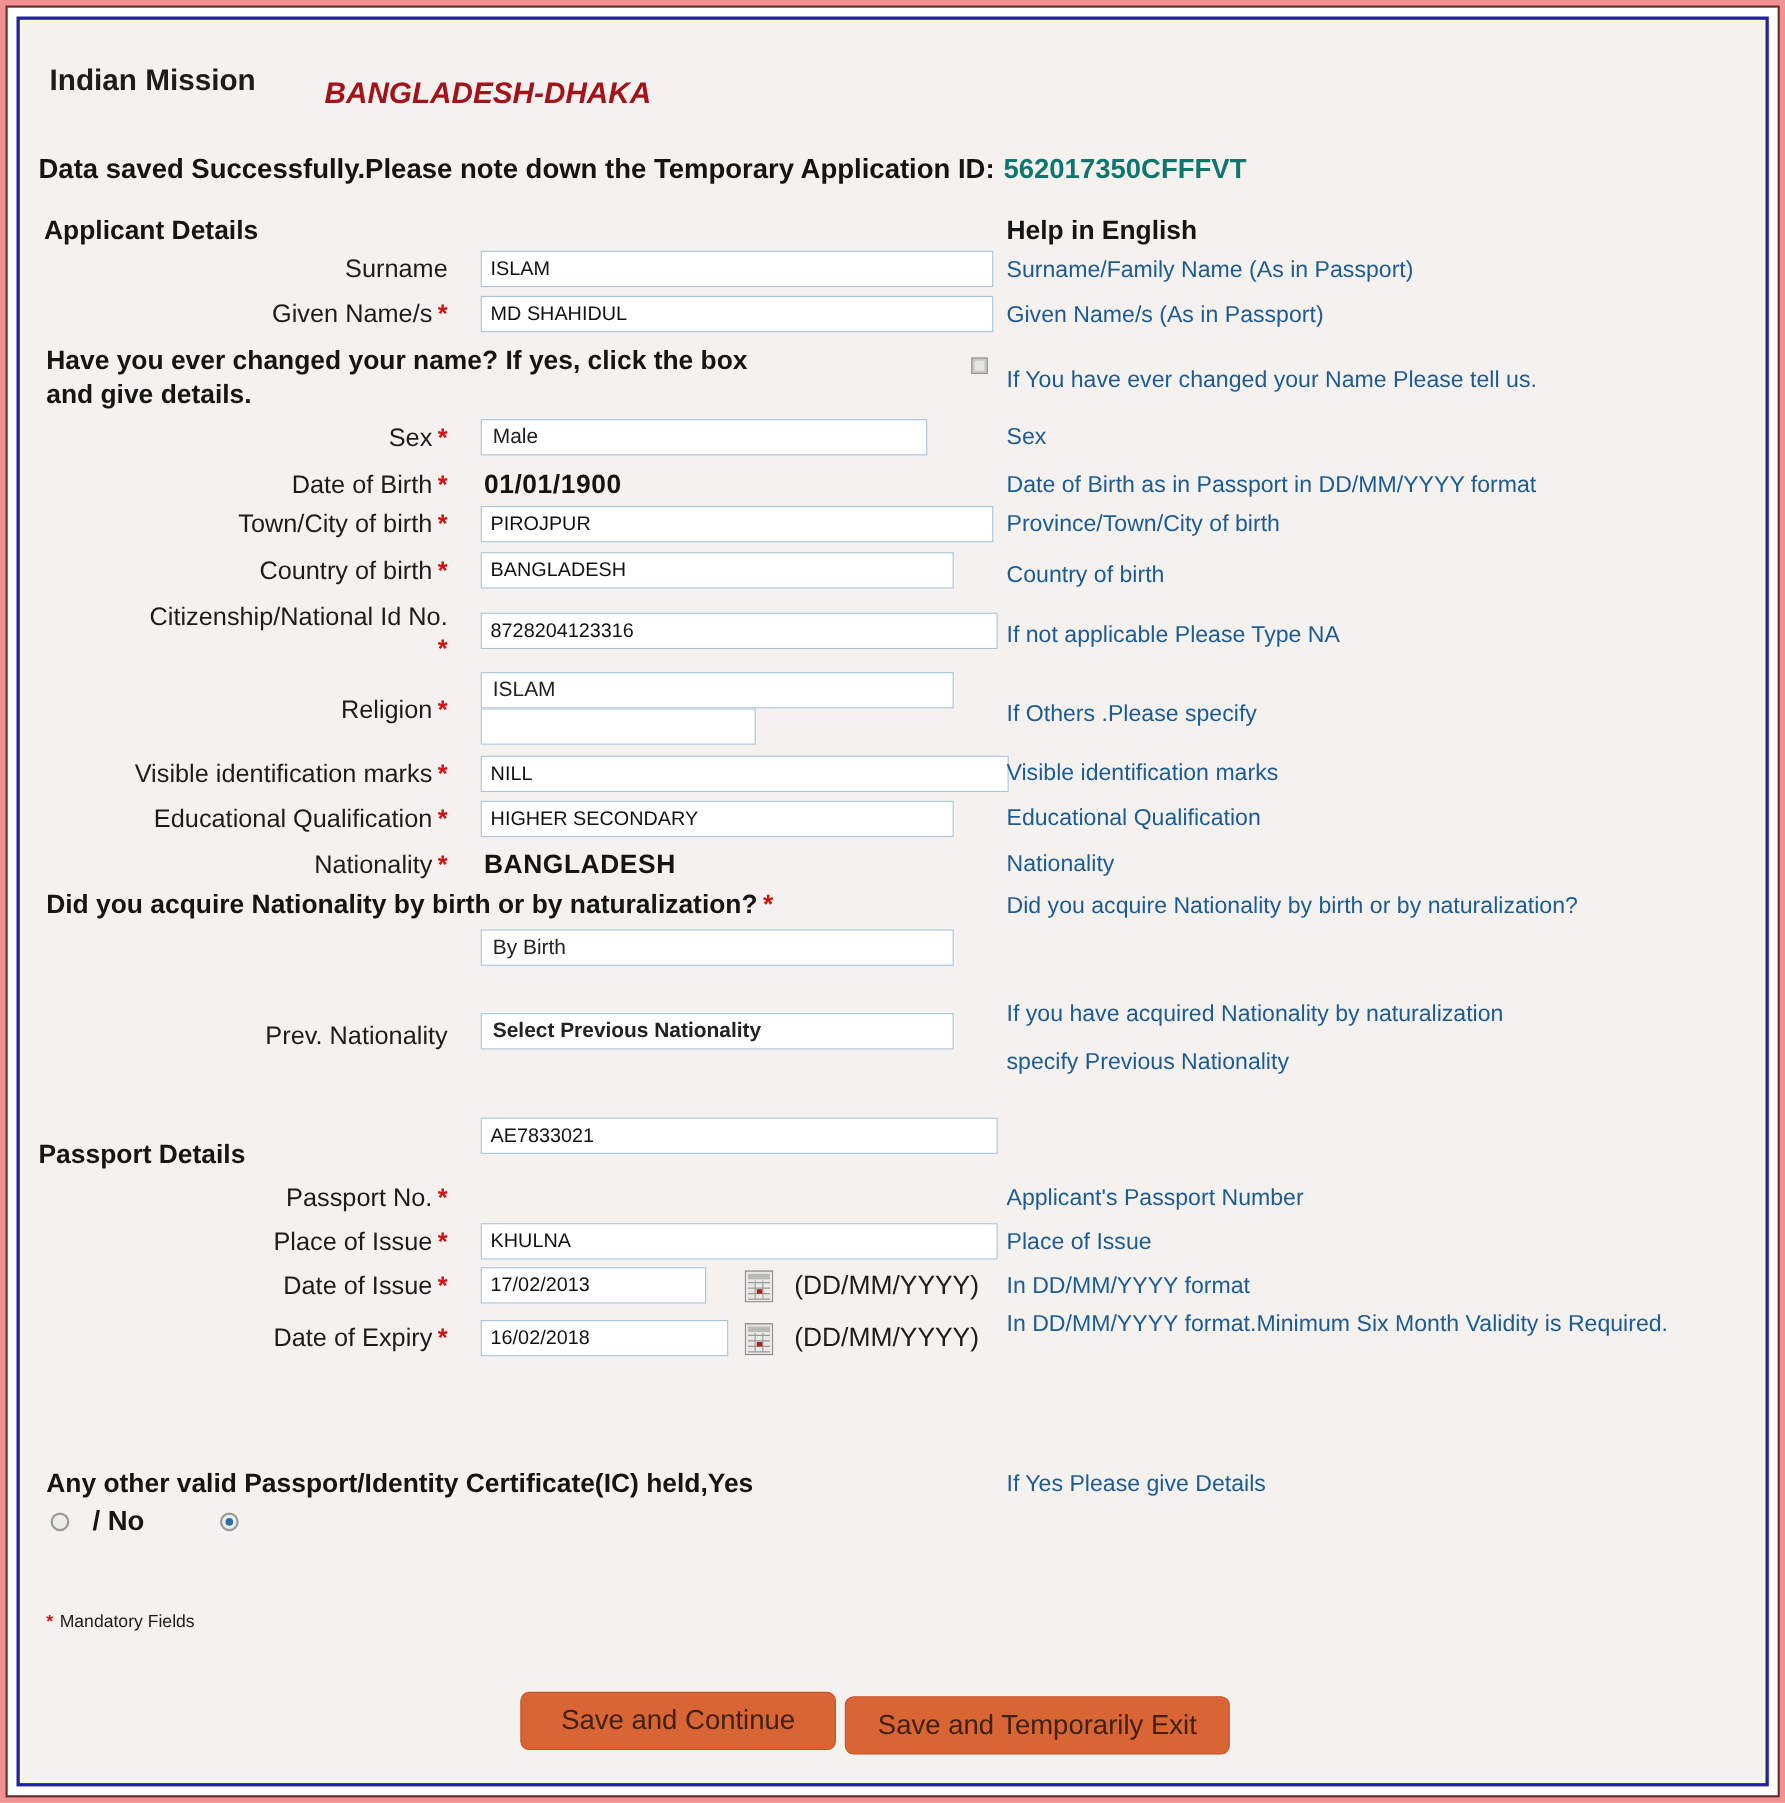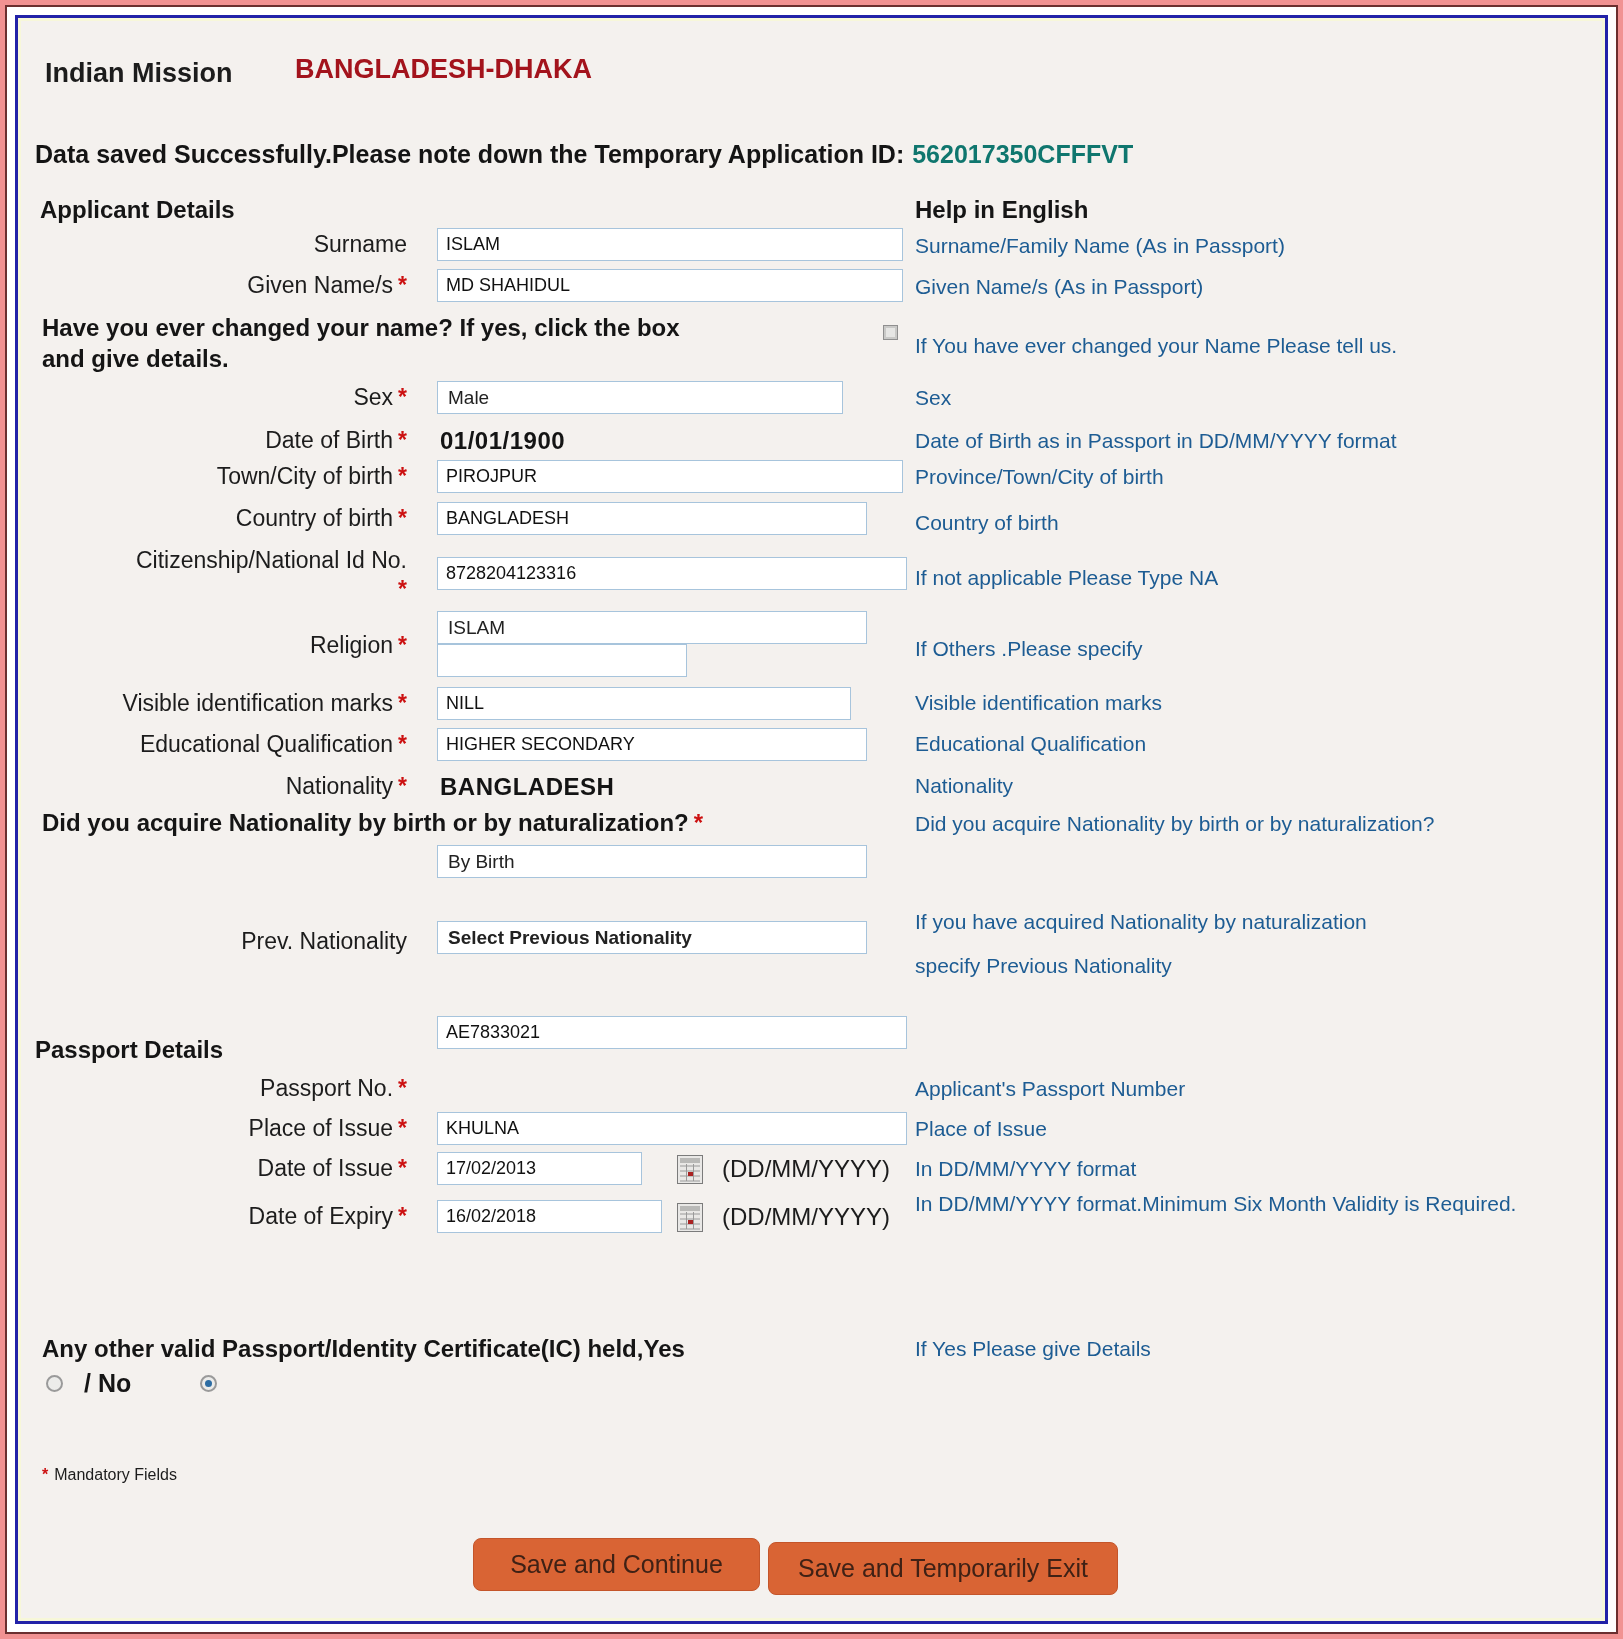--- a/index.html
+++ b/index.html
@@ -60,21 +60,21 @@
 
 <div class="page">
   <div class="f1"></div>
   <div class="f2"></div>
   <div class="f3"></div>
   <div class="f4"></div>
   <div class="f5"></div>
   <div class="f6"></div>
 
   <div class="abs title" style="left:45px;top:58px;">Indian Mission</div>
-  <div class="abs title-red" style="left:295px;top:54px;">BANGLADESH-DHAKA</div>
+  <div class="abs title-red" style="left:295px;top:70px;font-style:italic;">BANGLADESH-DHAKA</div>
 
   <div class="abs notice" style="left:35px;top:140px;">
     <span>Data saved Successfully.Please note down the Temporary Application ID:</span><span class="appid">562017350CFFFVT</span>
   </div>
 
   <div class="abs heading" style="left:40px;top:196px;">Applicant Details</div>
   <div class="abs heading" style="left:915px;top:196px;">Help in English</div>
 
   <div class="abs label-col" style="top:228px;"><span>Surname</span></div>
   <input class="abs input-box" style="left: 437px; top: 228px; width: 466px;" value="ISLAM">
@@ -115,21 +115,21 @@
   </div>
   <input class="abs input-box" style="left: 437px; top: 557px; width: 470px;" value="8728204123316">
   <div class="abs help" style="top:563px;">If not applicable Please Type NA</div>
 
   <div class="abs select-box" style="left:437px;top:611px;width:430px;">ISLAM</div>
   <div class="abs label-col" style="top:629px;"><span>Religion</span><span class="req">*</span></div>
   <input class="abs input-box" style="left: 437px; top: 644px; width: 250px;" value="">
   <div class="abs help" style="top:634px;">If Others .Please specify</div>
 
   <div class="abs label-col" style="top:687px;"><span>Visible identification marks</span><span class="req">*</span></div>
-  <input class="abs input-box" style="left: 437px; top: 687px; width: 414px;" value="NILL">
+  <input class="abs input-box" style="left: 437px; top: 687px; width: 480px;" value="NILL">
   <div class="abs help" style="top:688px;">Visible identification marks</div>
 
   <div class="abs label-col" style="top:728px;"><span>Educational Qualification</span><span class="req">*</span></div>
   <input class="abs input-box" style="left: 437px; top: 728px; width: 430px;" value="HIGHER SECONDARY">
   <div class="abs help" style="top:729px;">Educational Qualification</div>
 
   <div class="abs label-col" style="top:770px;"><span>Nationality</span><span class="req">*</span></div>
   <div class="abs static-value" style="left:440px;top:770px;">BANGLADESH</div>
   <div class="abs help" style="top:771px;">Nationality</div>
 

